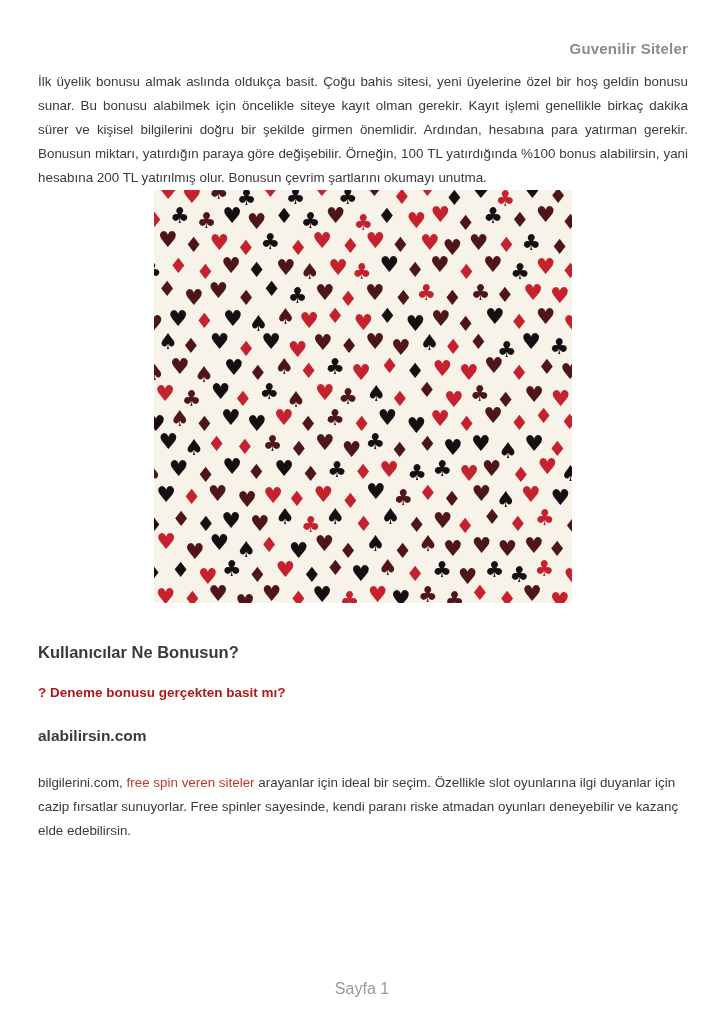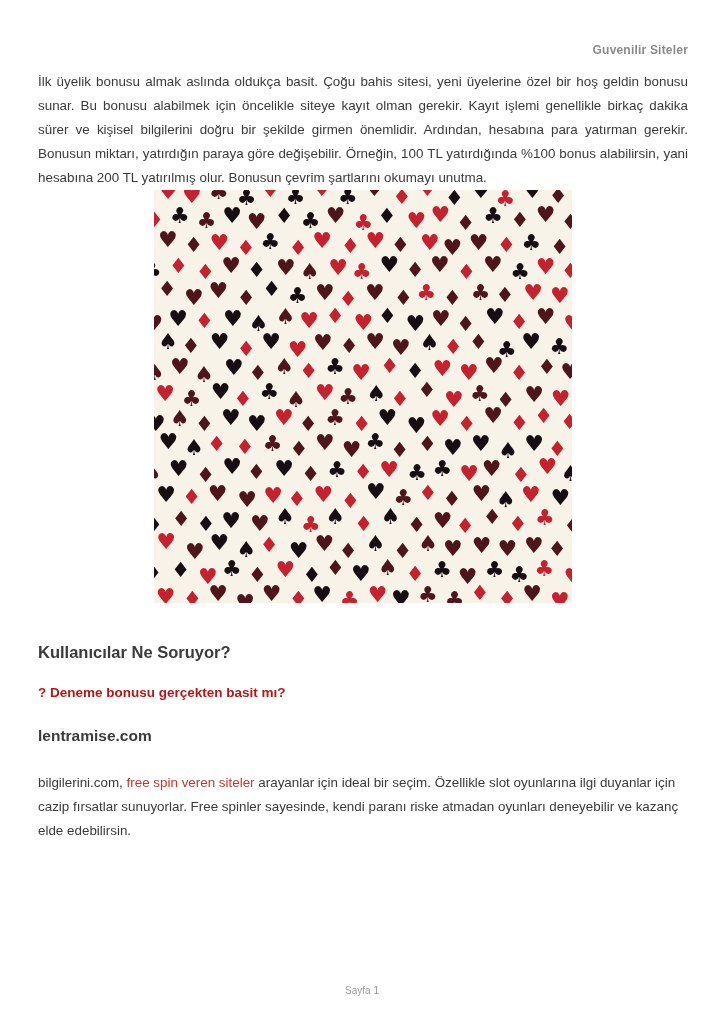--- a/index.html
+++ b/index.html
@@ -4,21 +4,21 @@
 <style>
   html,body{margin:0;padding:0;}
   body{
     width:724px;height:1024px;background:#ffffff;position:relative;overflow:hidden;
     font-family:"Liberation Sans","DejaVu Sans",sans-serif;
   }
   .page{position:relative;width:724px;height:1024px;}
   .content{padding:40px 36px 0 38px;}
   .page-header{text-align:right;height:14px;}
   .site-label{
-    font-size:12px;font-weight:bold;color:var(--header-gray,#8a8a8a);letter-spacing:.2px;
+    font-size:15px;font-weight:bold;color:var(--header-gray,#8a8a8a);letter-spacing:.2px;
   }
   h1{
     margin:17px 0 0 0;font-size:18.5px;font-weight:bold;color:var(--heading,#3b3b3b);
     letter-spacing:-.1px;
   }
   p.intro{
     margin:16px 0 0 0;font-size:13.4px;line-height:24px;color:var(--body-text,#3a3a3a);
     text-align:justify;
   }
   .figure{
@@ -41,21 +41,21 @@
     margin:16px 0 0 0;font-size:13.4px;line-height:24px;color:var(--body-text,#3a3a3a);
     text-align:left;
   }
   p.promo{margin-top:26px;}
   a.red-link{
     color:var(--link-red,#c0392b);text-decoration:none;cursor:pointer;
   }
   .page-footer{
     position:absolute;left:0;bottom:26px;width:100%;text-align:center;
   }
-  .page-footer span{font-size:10px;color:var(--footer-gray,#9a9a9a);}
+  .page-footer span{font-size:16px;color:var(--footer-gray,#9a9a9a);}
 </style>
 </head>
 <body>
 
 <div class="page">
   <div class="content">
 
     <div class="page-header">
       <span class="site-label">Guvenilir Siteler</span>
     </div>
@@ -339,25 +339,25 @@
         <span class="suit" style="left: 213.765px; top: 394.057px; color: rgb(197, 33, 46); font-size: 22px;">♥</span>
         <span class="suit" style="left: 236.88px; top: 397.851px; color: rgb(23, 14, 18); font-size: 22px;">♥</span>
         <span class="suit" style="left: 263.975px; top: 393.599px; color: rgb(78, 22, 26); font-size: 22px;">♣</span>
         <span class="suit" style="left: 290.728px; top: 399.475px; color: rgb(78, 22, 26); font-size: 22px;">♣</span>
         <span class="suit" style="left: 316.611px; top: 393.372px; color: rgb(197, 33, 46); font-size: 21px;">♦</span>
         <span class="suit" style="left: 343.754px; top: 399.023px; color: rgb(197, 33, 46); font-size: 21px;">♦</span>
         <span class="suit" style="left: 368.355px; top: 393.451px; color: rgb(78, 22, 26); font-size: 22px;">♥</span>
         <span class="suit" style="left: 396.067px; top: 399.723px; color: rgb(197, 33, 46); font-size: 22px;">♥</span>
       </div>
 
-    <h2>Kullanıcılar Ne Soruyor?</h2>
+    <h2>Kullanıcılar Ne Bonusun?</h2>
 
     <p class="question">? Deneme bonusu gerçekten basit mı?</p>
 
-    <h3>lentramise.com</h3>
+    <h3>alabilirsin.com</h3>
 
 
     <p class="body-par promo"><span>bilgilerini.com, </span><a class="red-link" href="#">free spin veren siteler</a><span> arayanlar için ideal bir seçim. Özellikle slot oyunlarına ilgi duyanlar için cazip fırsatlar sunuyorlar. Free spinler sayesinde, kendi paranı riske atmadan oyunları deneyebilir ve kazanç elde edebilirsin.</span></p>
 
   </div>
 
   <div class="page-footer">
     <span>Sayfa 1</span>
   </div>
 </div>

